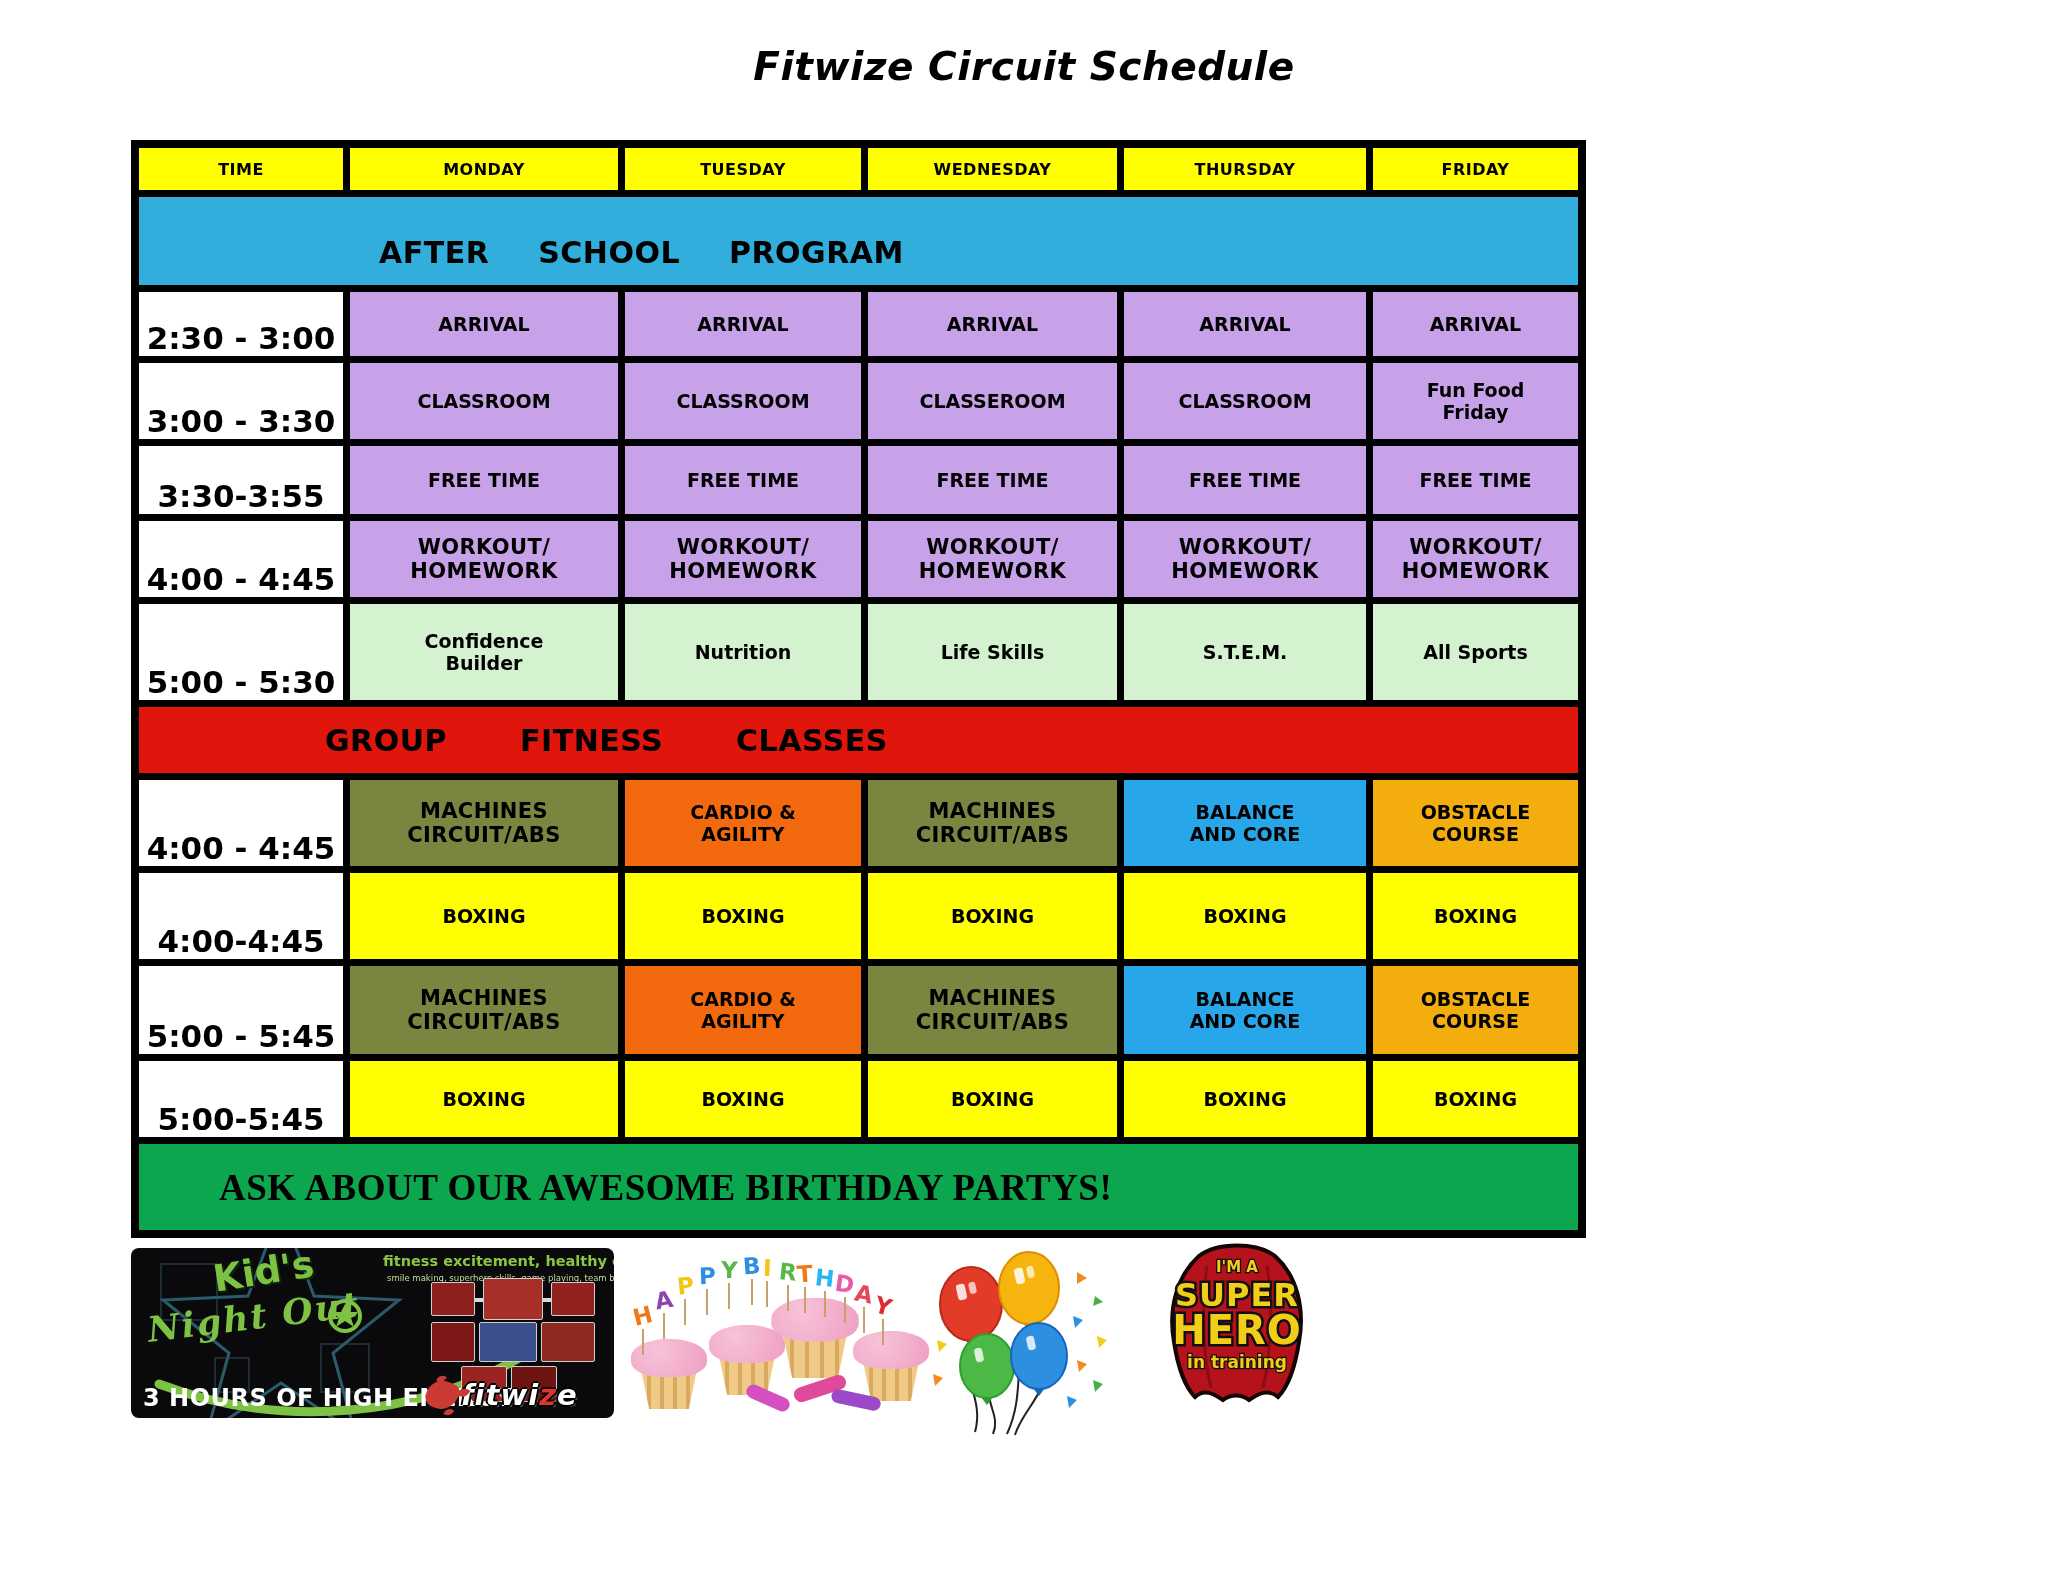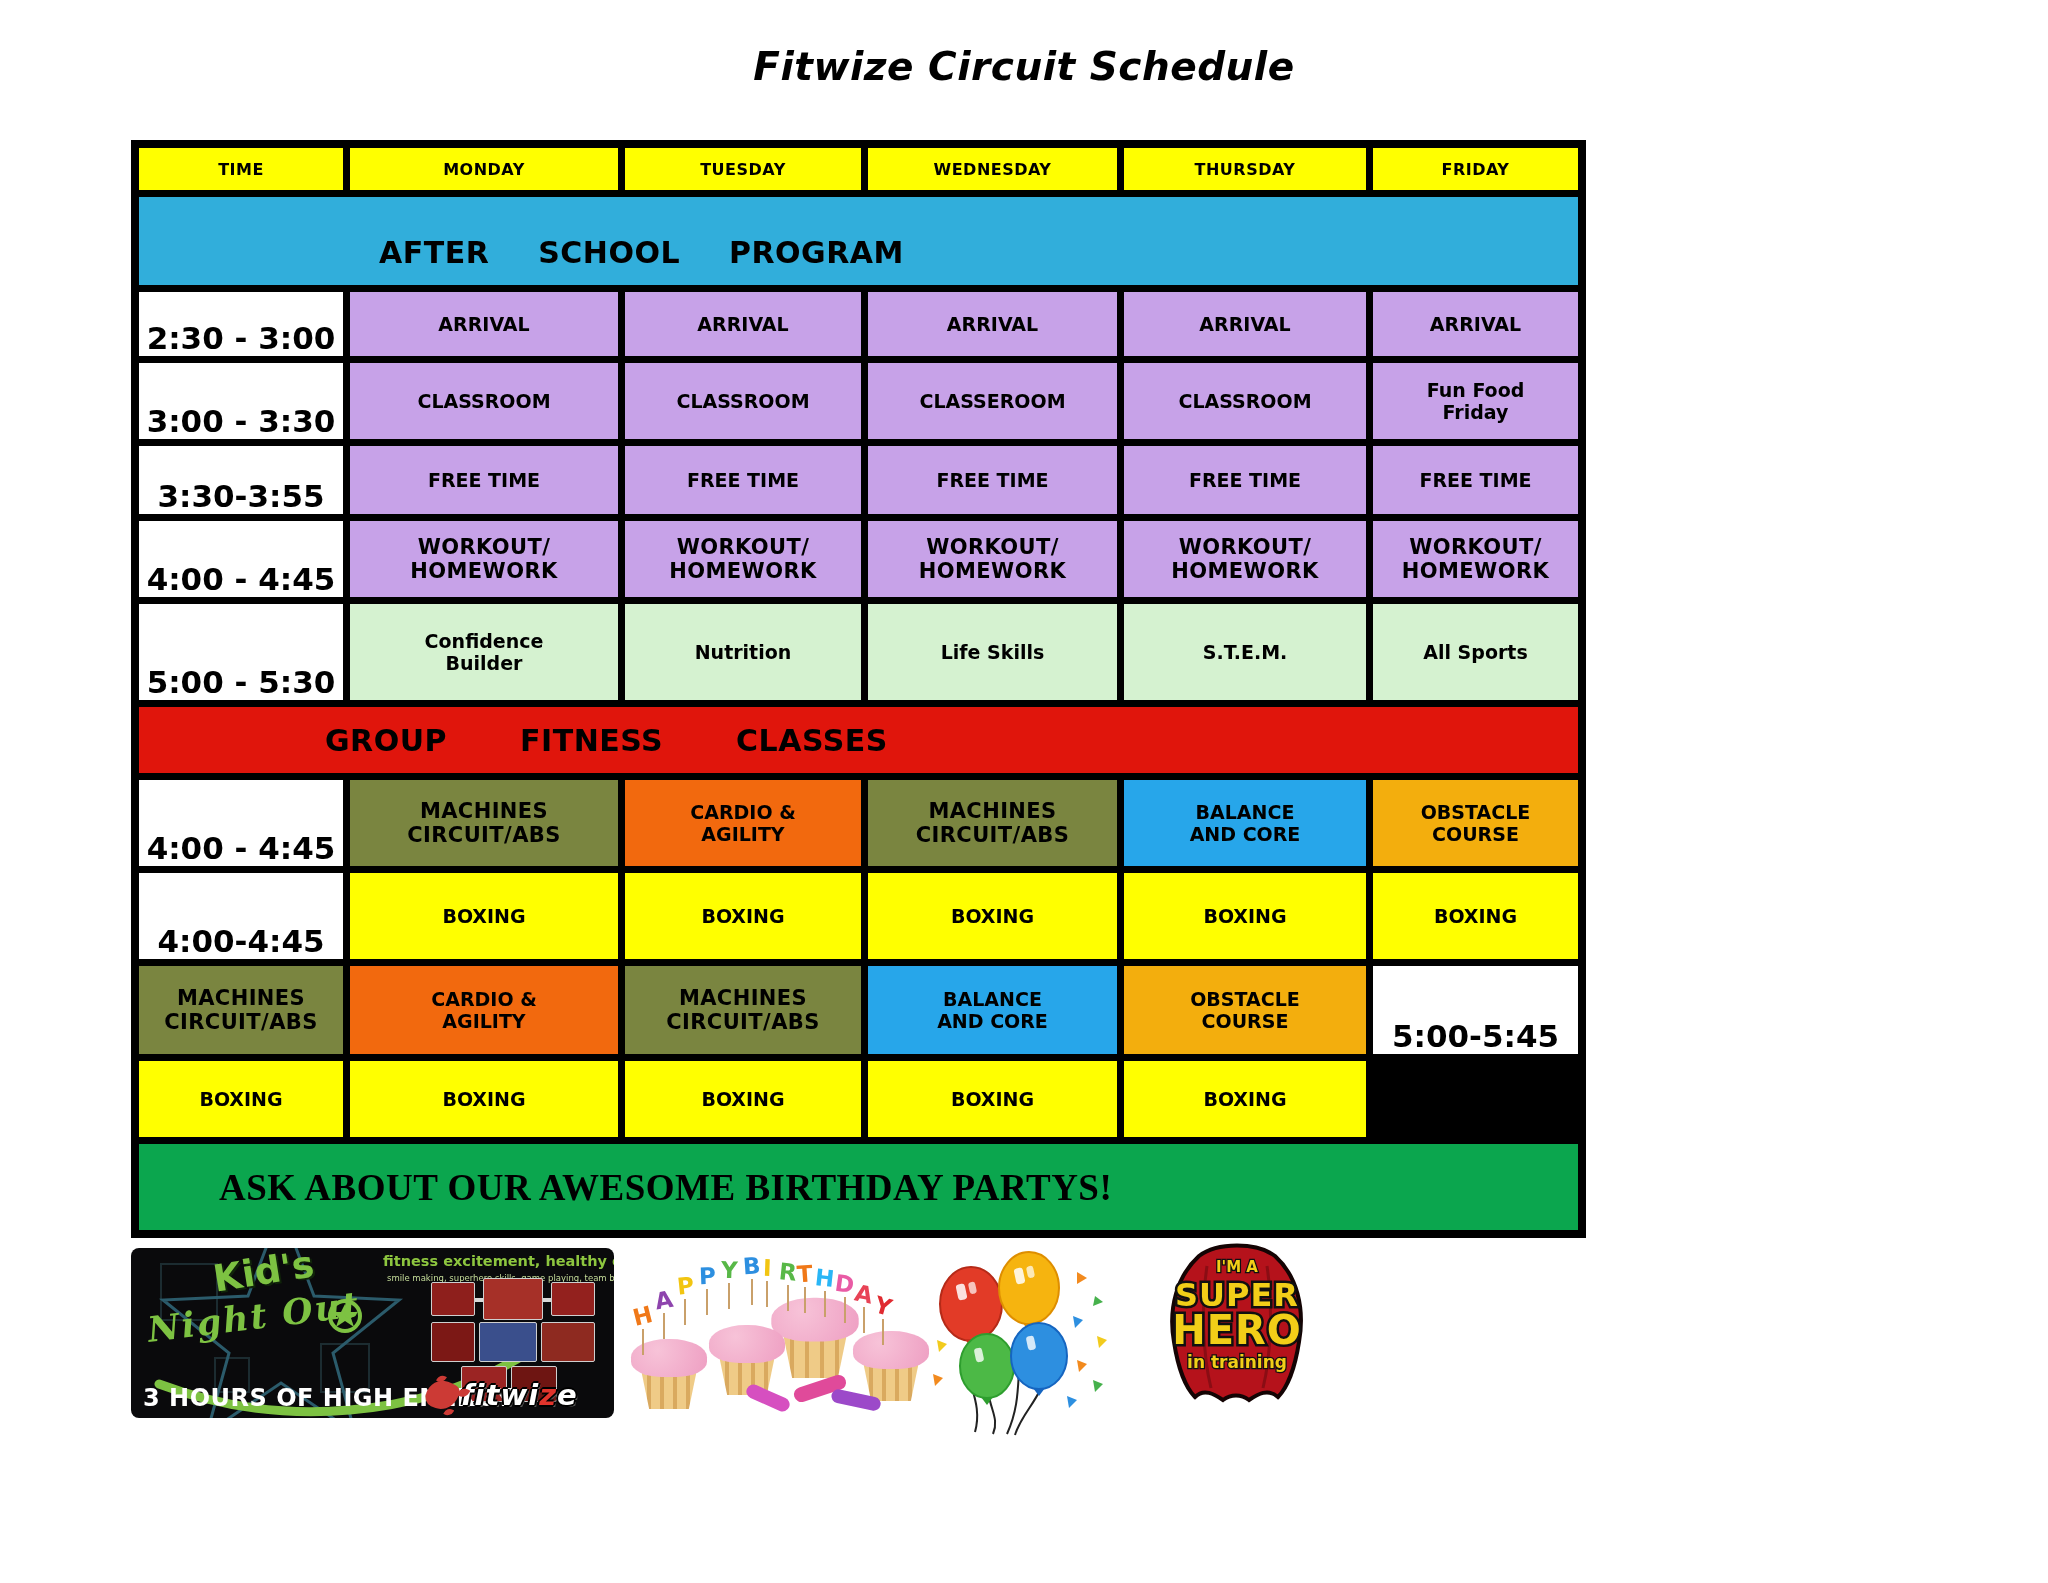--- a/index.html
+++ b/index.html
@@ -215,20 +215,21 @@
       </div>
       <div class="cell" style="background: rgb(255, 255, 0);">
         <span>BOXING</span>
       </div>
       <div class="cell" style="background: rgb(255, 255, 0);">
         <span>BOXING</span>
       </div>
       <div class="cell" style="background: rgb(255, 255, 0);">
         <span>BOXING</span>
       </div>
+      <div class="time-cell">5:00 - 5:45</div>
       <div class="cell small" style="background: rgb(122, 133, 64);">
         <span>MACHINES</span>
         <span>CIRCUIT/ABS</span>
       </div>
       <div class="cell" style="background: rgb(242, 105, 14);">
         <span>CARDIO &amp;</span>
         <span>AGILITY</span>
       </div>
       <div class="cell small" style="background: rgb(122, 133, 64);">
         <span>MACHINES</span>

